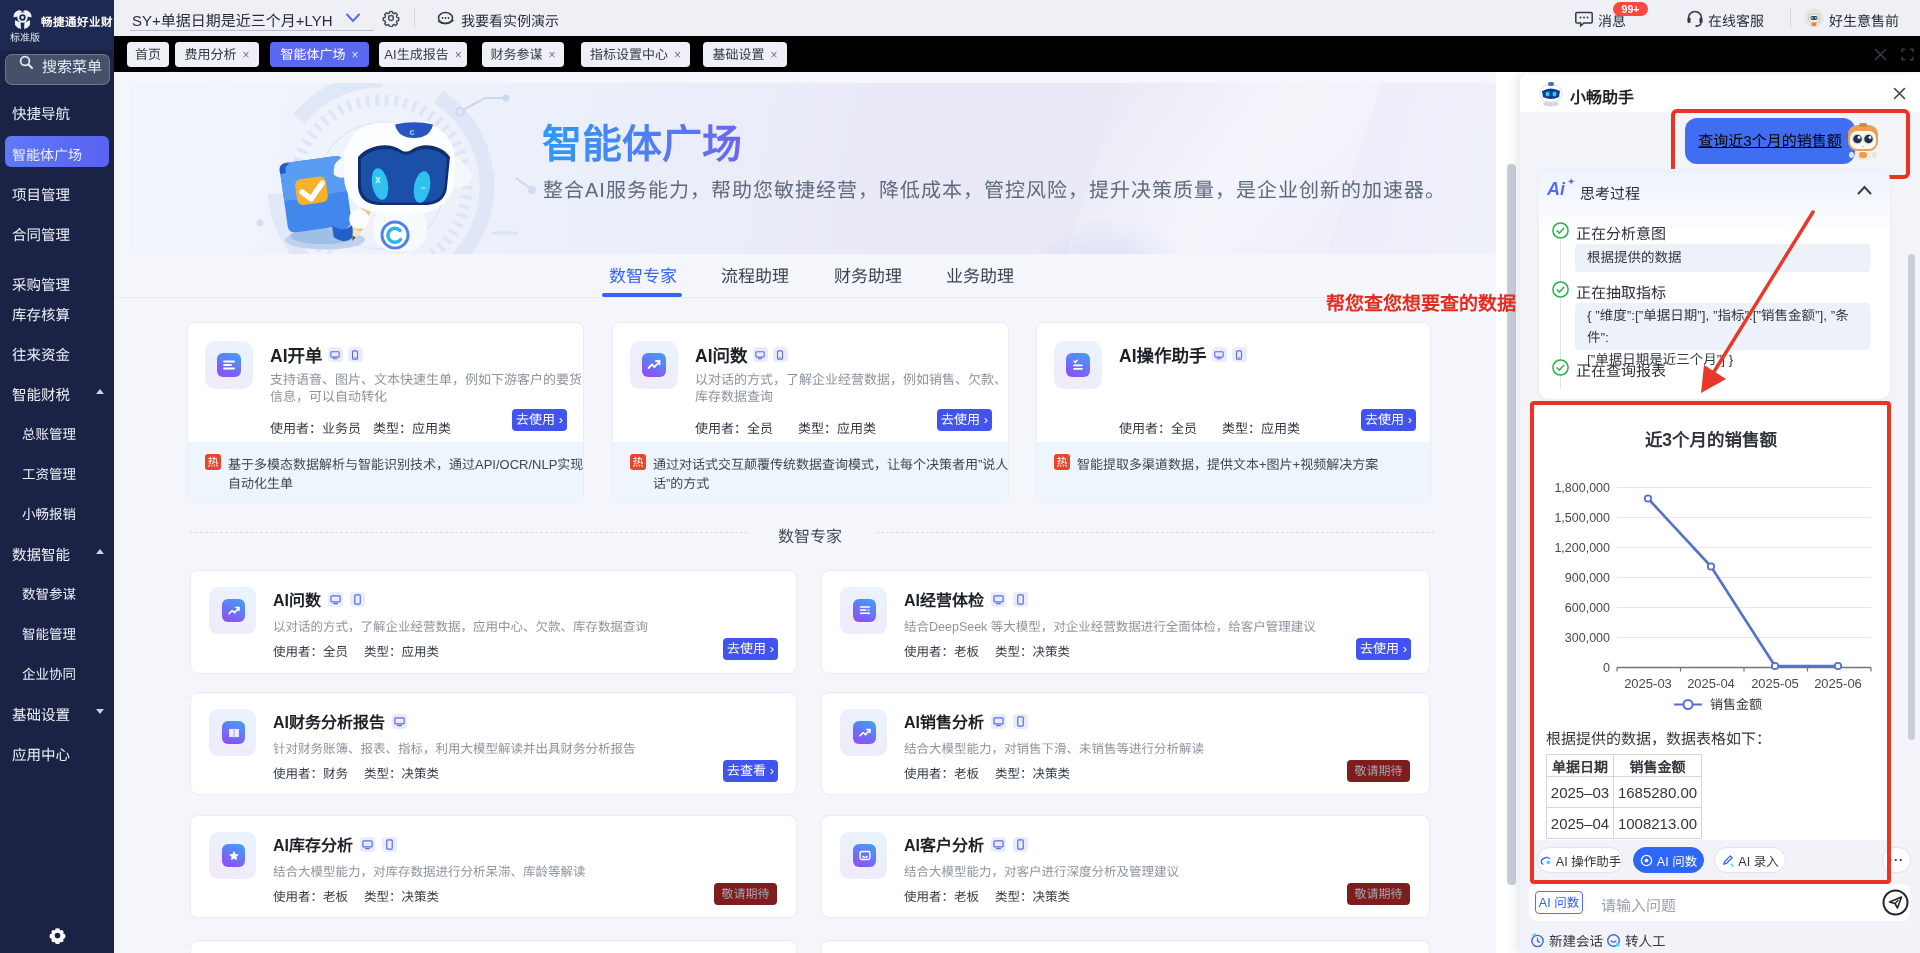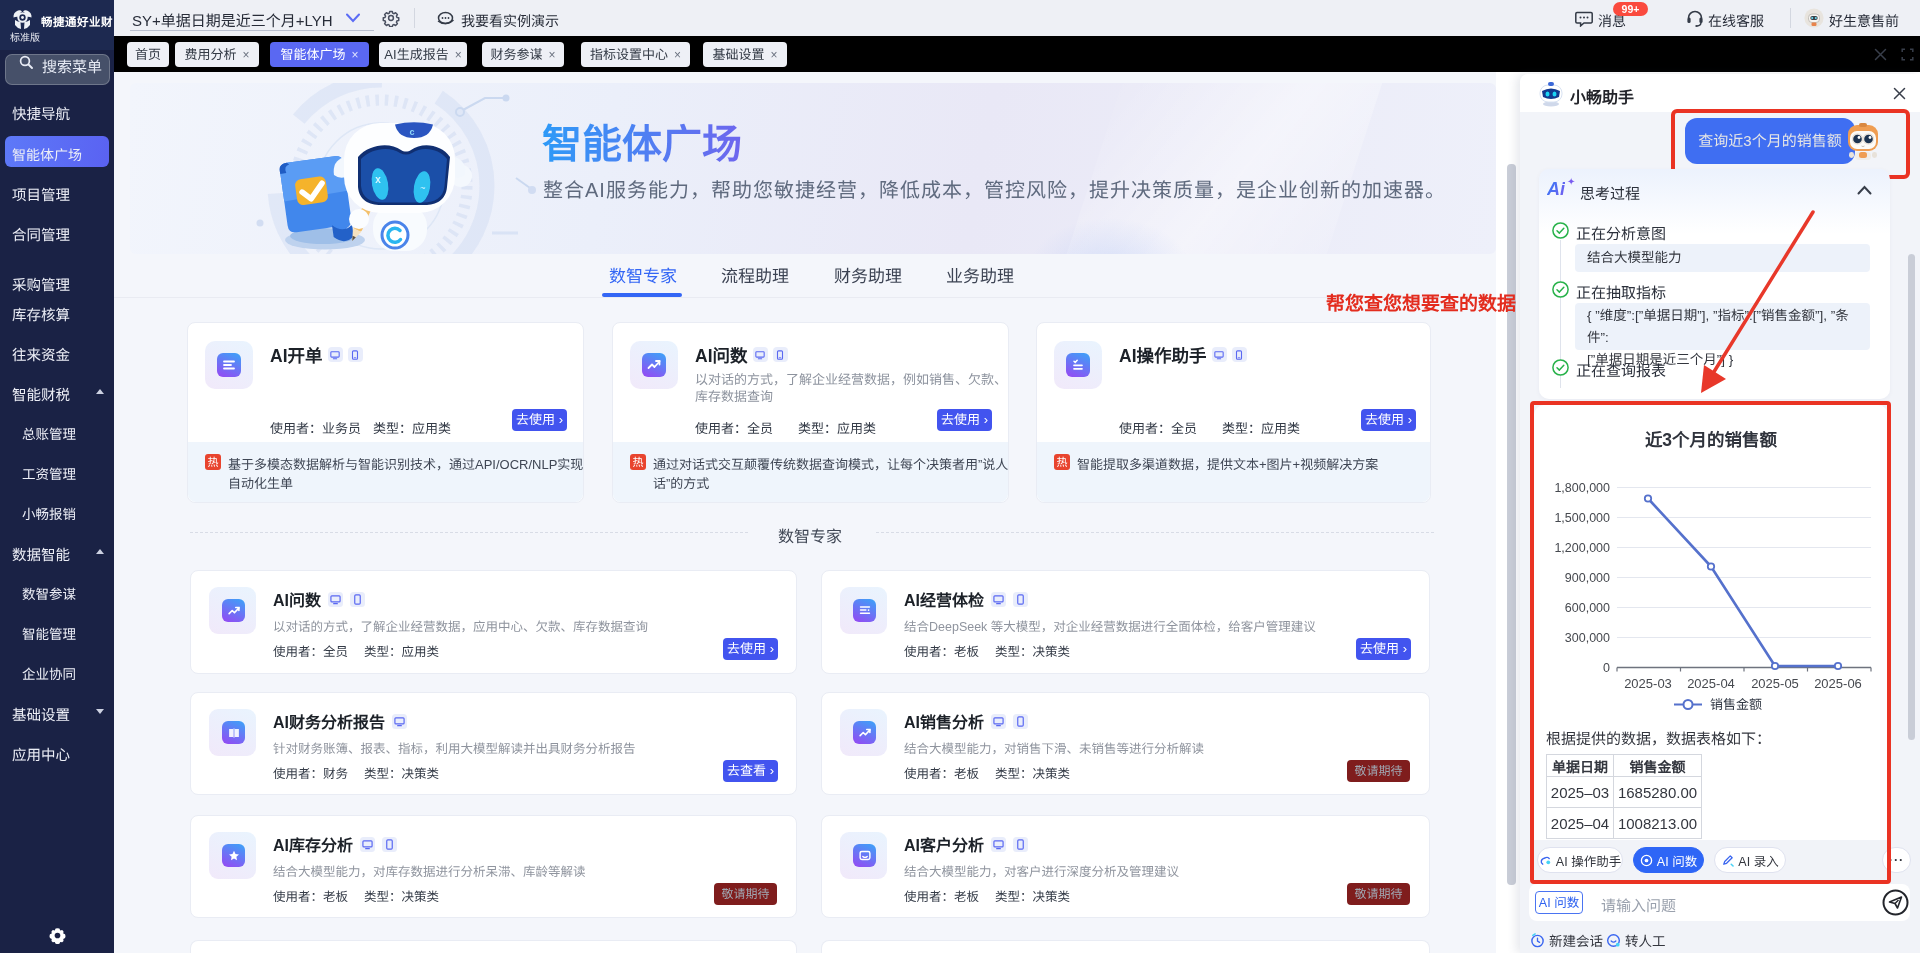--- a/index.html
+++ b/index.html
@@ -259,20 +259,21 @@
             <path d="M4 10.5h4" stroke="#5a68f2" stroke-width="1.3" stroke-linecap="round"></path>
           </svg>
         </span>
     <span class="devico" style="position:static;width:15px;height:15px;">
           <svg width="10" height="10" viewBox="0 0 12 12">
             <rect x="3" y="1" width="6" height="10" rx="1.2" fill="none" stroke="#5a68f2" stroke-width="1.3"></rect>
             <path d="M5 9.3h2" stroke="#5a68f2" stroke-width="1" stroke-linecap="round"></path>
           </svg>
         </span>
   </div>
+  <div class="cdesc" style="left:82px;top:48px;width:330px;font-size:13px;">支持语音、图片、文本快速生单，例如下游客户的要货<br>信息，可以自动转化</div>
   <div class="cmeta" style="left:82px;top:95px;">使用者：业务员</div>
   <div class="cmeta" style="left:185px;top:95px;">类型：应用类</div>
   <div class="cbtn" style="left:324px;top:86px;width:55px;height:22px;font-size:13px;line-height:22px;">去使用 ›</div>
   <div class="strip" style="height:60px;">
     <span class="hot">热</span>
     <div class="striptxt" style="width:365px;">基于多模态数据解析与智能识别技术，通过API/OCR/NLP实现<br>自动化生单</div>
   </div>
 </div>
 
 <div class="card" style="left:612px;top:322px;width:397px;height:181px;">
@@ -520,21 +521,21 @@
   <path d="M6 13 q9-5 18 0 l-1 6 q-8 4-16 0z" fill="#123a8f"></path>
   <ellipse cx="11.5" cy="16" rx="2" ry="2.6" fill="#1bd4f5"></ellipse>
   <ellipse cx="18.5" cy="16" rx="2" ry="2.6" fill="#1bd4f5"></ellipse>
   <rect x="12" y="4" width="6" height="4" rx="2" fill="#3b68d8"></rect>
 </svg>
 <span class="abs" id="ptitle">小畅助手</span>
 <svg class="abs" style="left:1893px;top:87px;" width="13" height="13" viewBox="0 0 13 13">
       <path d="M1.5 1.5 L11.5 11.5 M11.5 1.5 L1.5 11.5" stroke="#383e4a" stroke-width="1.5" stroke-linecap="round"></path>
     </svg>
 
-<div class="abs" style="left:1685px;top:118px;width:170px;height:46px;border-radius:12px;background:#3f6ef2;color:#e5e5e5;font-size:15px;line-height:46px;text-align:center;">查询近3个月的销售额</div>
+<div class="abs" style="left:1685px;top:118px;width:170px;height:46px;border-radius:12px;background:#3f6ef2;color:#000000;font-size:15px;line-height:46px;text-align:center;text-decoration:underline;">查询近3个月的销售额</div>
 <svg class="abs" style="left:1846px;top:123px;" width="34" height="38" viewBox="0 0 34 38">
   <rect x="2" y="2" width="30" height="26" rx="9" fill="#ef9d52"></rect>
   <rect x="4" y="8" width="26" height="18" rx="7" fill="#fdfbf8"></rect>
   <rect x="13" y="0" width="8" height="4" rx="2" fill="#d98740"></rect>
   <circle cx="11.5" cy="16" r="5" fill="#1d3350"></circle>
       <circle cx="22.5" cy="16" r="5" fill="#1d3350"></circle>
   <circle cx="11.5" cy="16" r="5" fill="none" stroke="#e8e2da" stroke-width="1.4"></circle>
       <circle cx="22.5" cy="16" r="5" fill="none" stroke="#e8e2da" stroke-width="1.4"></circle>
   <circle cx="13" cy="14.5" r="1.4" fill="#fff"></circle>
       <circle cx="24" cy="14.5" r="1.4" fill="#fff"></circle>
@@ -554,21 +555,21 @@
   <span class="abs" style="left:41px;top:13px;font-size:15px;color:#2b303b;">思考过程</span>
   <svg class="abs" style="left:318px;top:16px;" width="15" height="10" viewBox="0 0 15 10">
         <path d="M1.5 8.5 L7.5 2 L13.5 8.5" fill="none" stroke="#383e4a" stroke-width="2" stroke-linecap="round"></path>
       </svg>
   <div class="abs" style="left:21px;top:71px;width:0;height:148px;border-left:1px solid #dfe3ec;"></div>
   <svg class="abs think-ck" style="left:13px;top:53px;" width="17" height="17" viewBox="0 0 17 17">
         <circle cx="8.5" cy="8.5" r="7.6" fill="#fff" stroke="#28b24a" stroke-width="1.5"></circle>
         <path d="M5 8.7l2.4 2.4 4.4-4.8" fill="none" stroke="#28b24a" stroke-width="1.5" stroke-linecap="round" stroke-linejoin="round"></path>
       </svg>
   <span class="abs think-t" style="left:37px;top:53px;">正在分析意图</span>
-  <div class="abs think-box" style="left:36px;top:75px;width:295px;height:28px;line-height:28px;">结合大模型能力</div>
+  <div class="abs think-box" style="left:36px;top:75px;width:295px;height:28px;line-height:28px;">根据提供的数据</div>
   <svg class="abs think-ck" style="left:13px;top:112px;" width="17" height="17" viewBox="0 0 17 17">
         <circle cx="8.5" cy="8.5" r="7.6" fill="#fff" stroke="#28b24a" stroke-width="1.5"></circle>
         <path d="M5 8.7l2.4 2.4 4.4-4.8" fill="none" stroke="#28b24a" stroke-width="1.5" stroke-linecap="round" stroke-linejoin="round"></path>
       </svg>
   <span class="abs think-t" style="left:37px;top:112px;">正在抽取指标</span>
   <div class="abs think-box" style="left:36px;top:134px;width:295px;height:47px;line-height:22px;padding-top:2px;">{ ”维度”:[”单据日期”], ”指标”:[”销售金额”], ”条件”:<br>[”单据日期是近三个月”] }</div>
   <svg class="abs think-ck" style="left:13px;top:190px;" width="17" height="17" viewBox="0 0 17 17">
         <circle cx="8.5" cy="8.5" r="7.6" fill="#fff" stroke="#28b24a" stroke-width="1.5"></circle>
         <path d="M5 8.7l2.4 2.4 4.4-4.8" fill="none" stroke="#28b24a" stroke-width="1.5" stroke-linecap="round" stroke-linejoin="round"></path>
       </svg>

